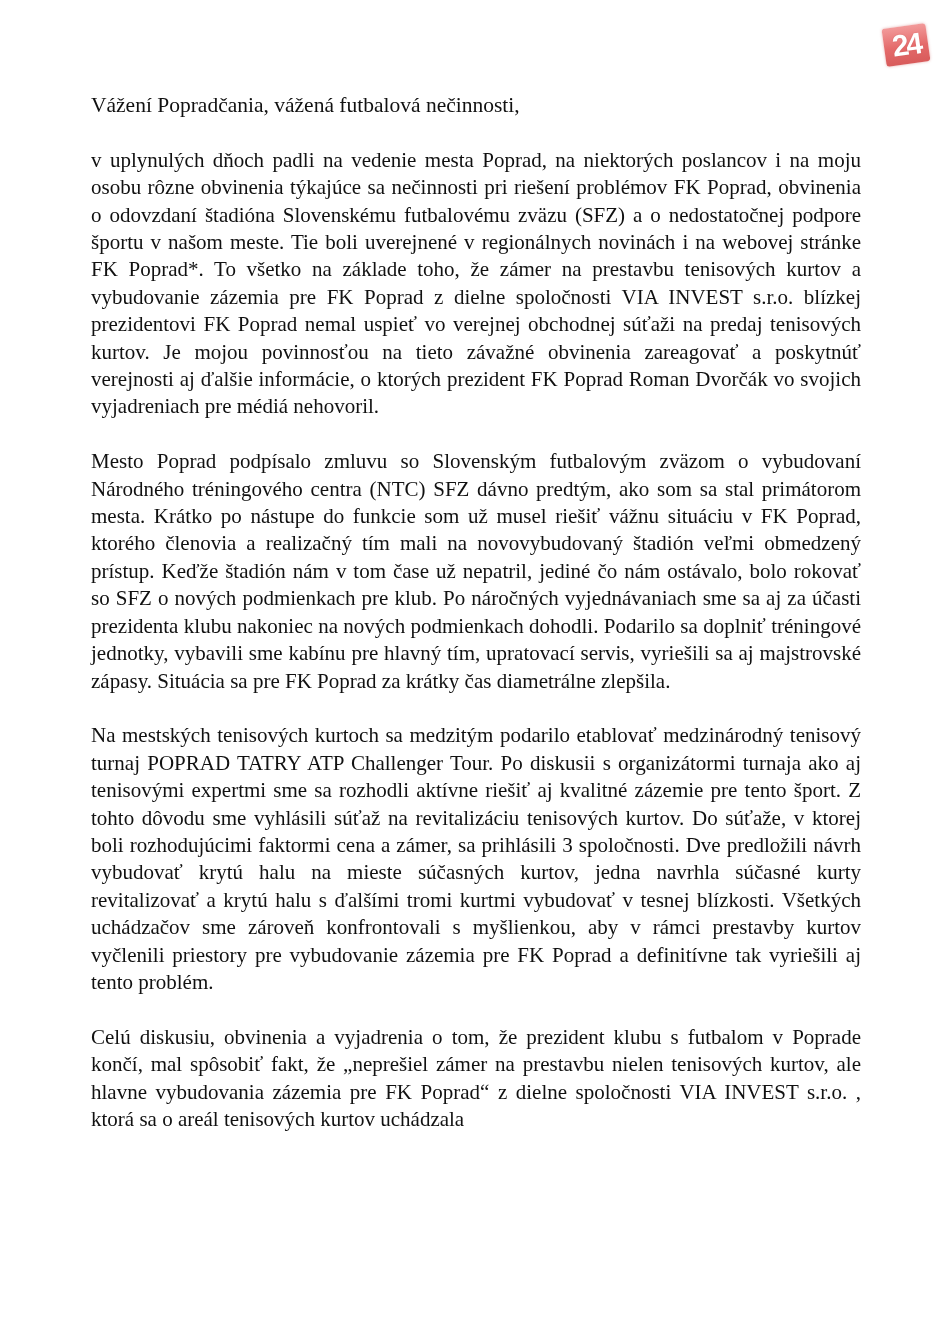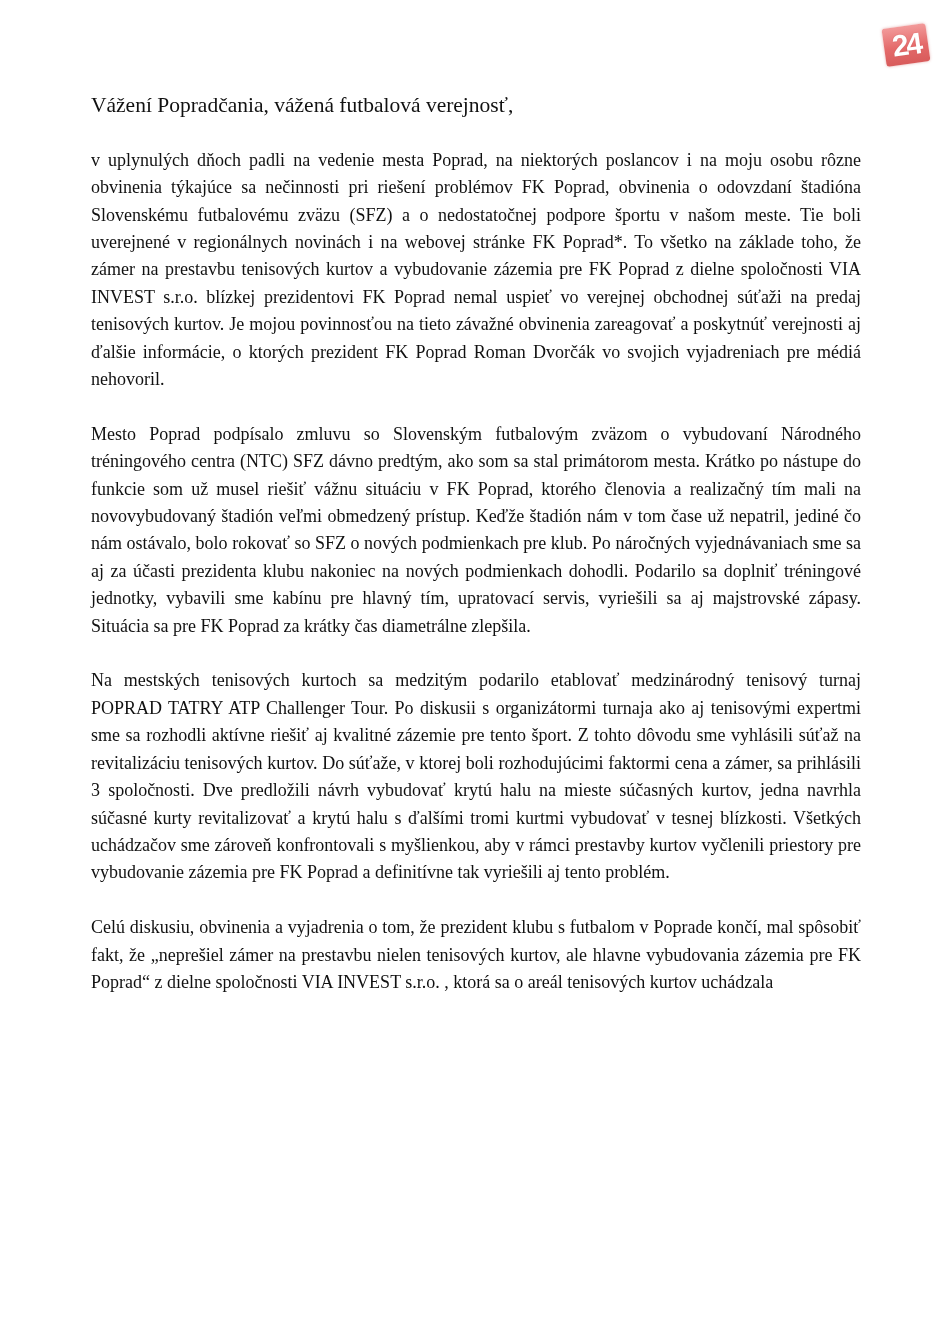--- a/index.html
+++ b/index.html
@@ -43,32 +43,32 @@
       left: 91px;
       top: 92px;
       width: 770px;
     }
     .salutation {
       font-size: 21.5px;
       line-height: 27.4px;
       margin: 0 0 27.4px 0;
     }
     .para {
-      font-size: 18px;
+      font-size: 21px;
       line-height: 27.4px;
       text-align: justify;
       margin: 0 0 27.4px 0;
     }
   </style>
 </head>
 <body>
 
 <div class="logo">
   <span class="logo-text">24</span>
 </div>
 
 <div class="page">
-  <p class="salutation">Vážení Popradčania, vážená futbalová verejnosť,</p>
+  <p class="salutation">Vážení Popradčania, vážená futbalová nečinnosti,</p>
   <p class="para">v uplynulých dňoch padli na vedenie mesta Poprad, na niektorých poslancov i na moju osobu rôzne obvinenia týkajúce sa nečinnosti pri riešení problémov FK Poprad, obvinenia o odovzdaní štadióna Slovenskému futbalovému zväzu (SFZ) a o nedostatočnej podpore športu v našom meste. Tie boli uverejnené v regionálnych novinách i na webovej stránke FK Poprad*. To všetko  na základe toho, že zámer na prestavbu tenisových kurtov a vybudovanie zázemia pre FK Poprad z dielne spoločnosti VIA INVEST s.r.o. blízkej prezidentovi FK Poprad nemal uspieť vo verejnej obchodnej súťaži na predaj tenisových kurtov. Je mojou povinnosťou na tieto závažné obvinenia zareagovať a poskytnúť verejnosti aj ďalšie informácie, o ktorých prezident FK Poprad Roman Dvorčák vo svojich vyjadreniach pre médiá nehovoril.</p>
   <p class="para">Mesto Poprad podpísalo zmluvu so Slovenským futbalovým zväzom o vybudovaní Národného tréningového centra (NTC) SFZ dávno predtým, ako som sa stal primátorom mesta. Krátko po nástupe do funkcie som už musel riešiť vážnu situáciu v FK Poprad, ktorého členovia a realizačný tím mali na novovybudovaný štadión veľmi obmedzený prístup. Keďže štadión nám v tom čase už nepatril, jediné čo nám ostávalo, bolo rokovať so SFZ o nových podmienkach pre klub. Po náročných vyjednávaniach sme sa aj za účasti prezidenta klubu  nakoniec na nových podmienkach dohodli. Podarilo sa doplniť tréningové jednotky, vybavili sme kabínu pre hlavný tím, upratovací servis, vyriešili sa aj majstrovské zápasy. Situácia sa pre FK Poprad za krátky čas diametrálne zlepšila.</p>
   <p class="para">Na mestských tenisových kurtoch sa medzitým podarilo etablovať medzinárodný tenisový turnaj POPRAD TATRY ATP Challenger Tour. Po diskusii s organizátormi turnaja ako aj tenisovými expertmi sme sa rozhodli aktívne riešiť aj kvalitné zázemie pre tento šport. Z tohto dôvodu sme vyhlásili súťaž na revitalizáciu tenisových kurtov. Do súťaže, v ktorej boli rozhodujúcimi faktormi cena a zámer, sa prihlásili 3 spoločnosti. Dve predložili návrh vybudovať krytú halu na mieste súčasných kurtov, jedna navrhla súčasné kurty revitalizovať a krytú halu s ďalšími tromi kurtmi  vybudovať v tesnej blízkosti. Všetkých uchádzačov sme zároveň konfrontovali s myšlienkou, aby v rámci prestavby kurtov vyčlenili priestory pre vybudovanie zázemia pre FK Poprad a definitívne tak vyriešili aj tento problém.</p>
   <p class="para">Celú diskusiu, obvinenia a vyjadrenia o tom, že prezident klubu s futbalom v Poprade končí, mal spôsobiť fakt,  že „neprešiel zámer na prestavbu nielen tenisových kurtov, ale hlavne vybudovania zázemia pre FK Poprad“ z dielne spoločnosti VIA INVEST s.r.o. , ktorá sa o areál tenisových kurtov uchádzala</p>
 </div>
 
 </body></html>

